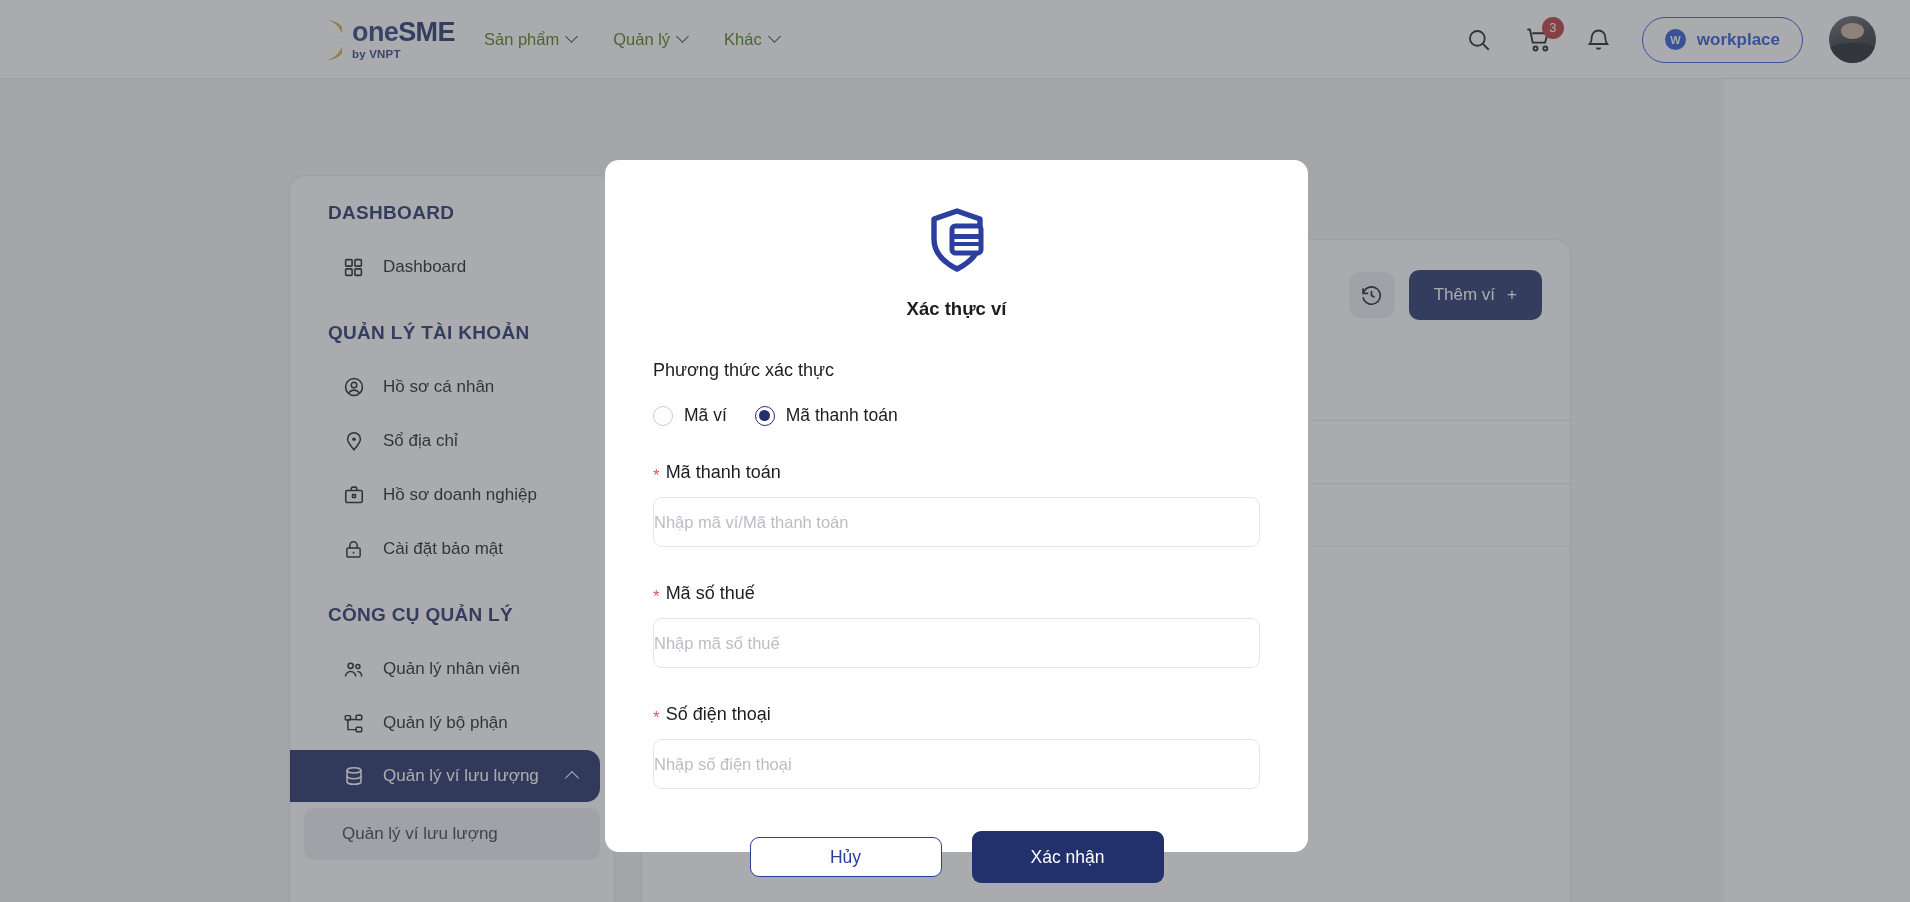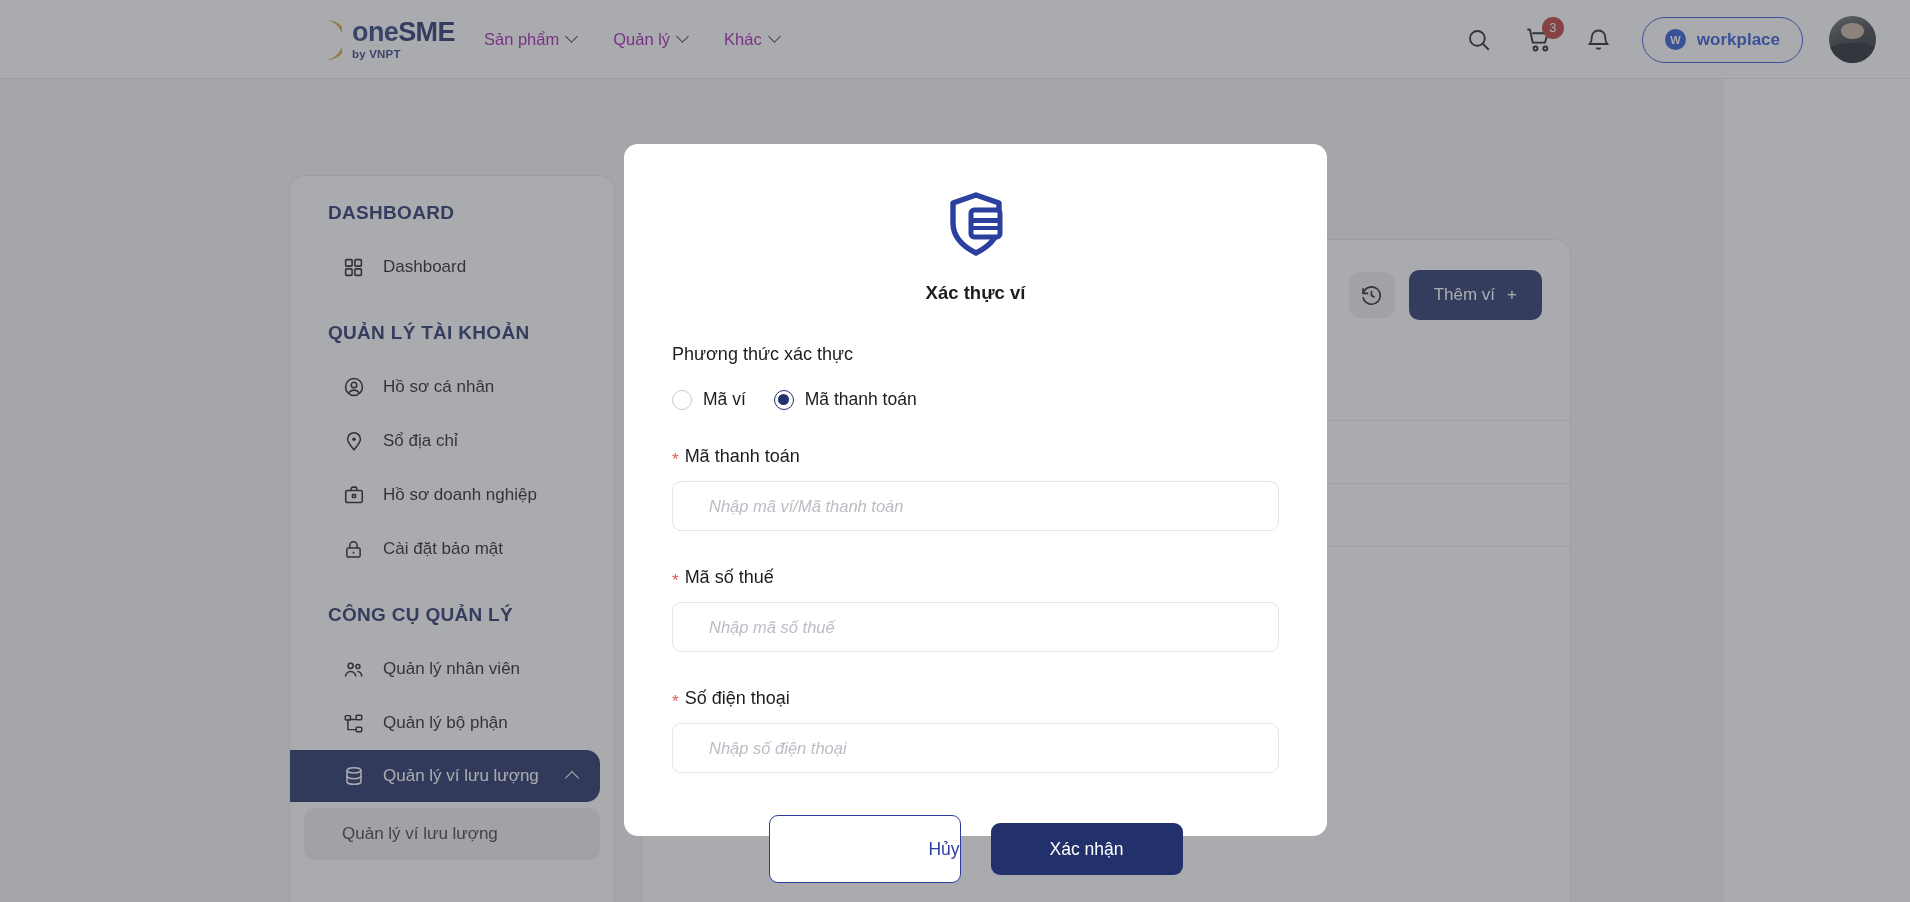--- a/index.html
+++ b/index.html
@@ -38,21 +38,21 @@
   .logo-one b { color: #22306b; font-weight: 800; }
   .logo-sub {
     font-size: 11.5px; font-weight: 700; color: #2a3e80;
     margin-top: 3px; letter-spacing: .2px;
   }
 
   .nav { position: absolute; left: 484px; top: 0; height: 79px;
          display: flex; align-items: center; gap: 35px; }
   .nav-item {
     display: flex; align-items: center; gap: 8px;
-    font-size: 16.5px; color: #a21caf; cursor: pointer;
+    font-size: 16.5px; color: #4d7c0f; cursor: pointer;
     white-space: nowrap;
   }
   .caret { width: 11px; height: 11px; display:inline-block; position: relative; top:-2px;}
   .caret:after {
     content: ""; position: absolute; left: 0; top: 0;
     width: 8px; height: 8px;
     border-right: 1.6px solid #333; border-bottom: 1.6px solid #333;
     transform: rotate(45deg);
   }
 
@@ -186,27 +186,26 @@
   table.wallet th:last-child, table.wallet td:last-child { border-right: none; }
 
   
   .overlay {
     position: absolute; inset: 0;
     background: rgba(75,77,82,0.47);
     z-index: 50;
   }
   .modal {
     position: absolute;
-    left: 605px; top: 144px;
+    left: 605px; top: 160px;
     width: 703px; height: 692px;
     background: #ffffff;
     border-radius: 14px;
     z-index: 60;
     padding: 40px 48px 0 48px;
-    margin-left: 19px;
   }
   .modal-icon { display:flex; justify-content:center; margin-top: 8px; }
   .modal-title {
     text-align: center; font-size: 18.5px; font-weight: 700;
     color: #1d1d1f; margin-top: 26px;
   }
   .field-group { margin-top: 40px; }
   .group-label { font-size: 18px; color: #1d1d1f; }
   .radio-row { display: flex; gap: 28px; margin-top: 24px; }
   .radio { display:flex; align-items:center; gap: 11px; cursor: pointer; }
@@ -221,36 +220,35 @@
     background: #22306b;
   }
   .radio span.lbl { font-size: 17.5px; color: #1d1d1f; }
 
   .field { margin-top: 36px; }
   .f-label { font-size: 18px; color: #1d1d1f; display:flex; align-items:center; gap:6px; }
   .req { color: #e2585b; font-size: 17px; line-height: 1; position: relative; top: 3px; }
   .f-input {
     margin-top: 14px; width: 100%; height: 50px;
     border: 1px solid #e4e5ea; border-radius: 9px;
-    padding: 0 36px; font-size: 16.5px; color: #1d1d1f;
+    padding: 0 0; font-size: 16.5px; color: #1d1d1f;
     font-family: "Liberation Sans", sans-serif;
-    outline: none; background: #fff; font-style: italic;
+    outline: none; background: #fff;
   }
   .f-input::placeholder { color: #bcbdc4; }
 
   .modal-actions {
     margin-top: 42px; display:flex; align-items:center;
     justify-content:center; gap: 30px;
   }
   .btn-cancel {
-    width: 192px; height: 68px; border-radius: 9px;
+    width: 192px; height: 40px; border-radius: 9px;
     border: 1.5px solid #2a3e9e; background:#fff;
     color: #2a3e9e; font-size: 17.5px; cursor:pointer;
     font-family: "Liberation Sans", sans-serif;
-    text-align: right;
   }
   .btn-confirm {
     width: 192px; height: 52px; border-radius: 9px;
     border: none; background:#22306b;
     color: #ffffff; font-size: 17.5px; cursor:pointer;
     font-family: "Liberation Sans", sans-serif;
   }
 </style>
 </head>
 <body>

